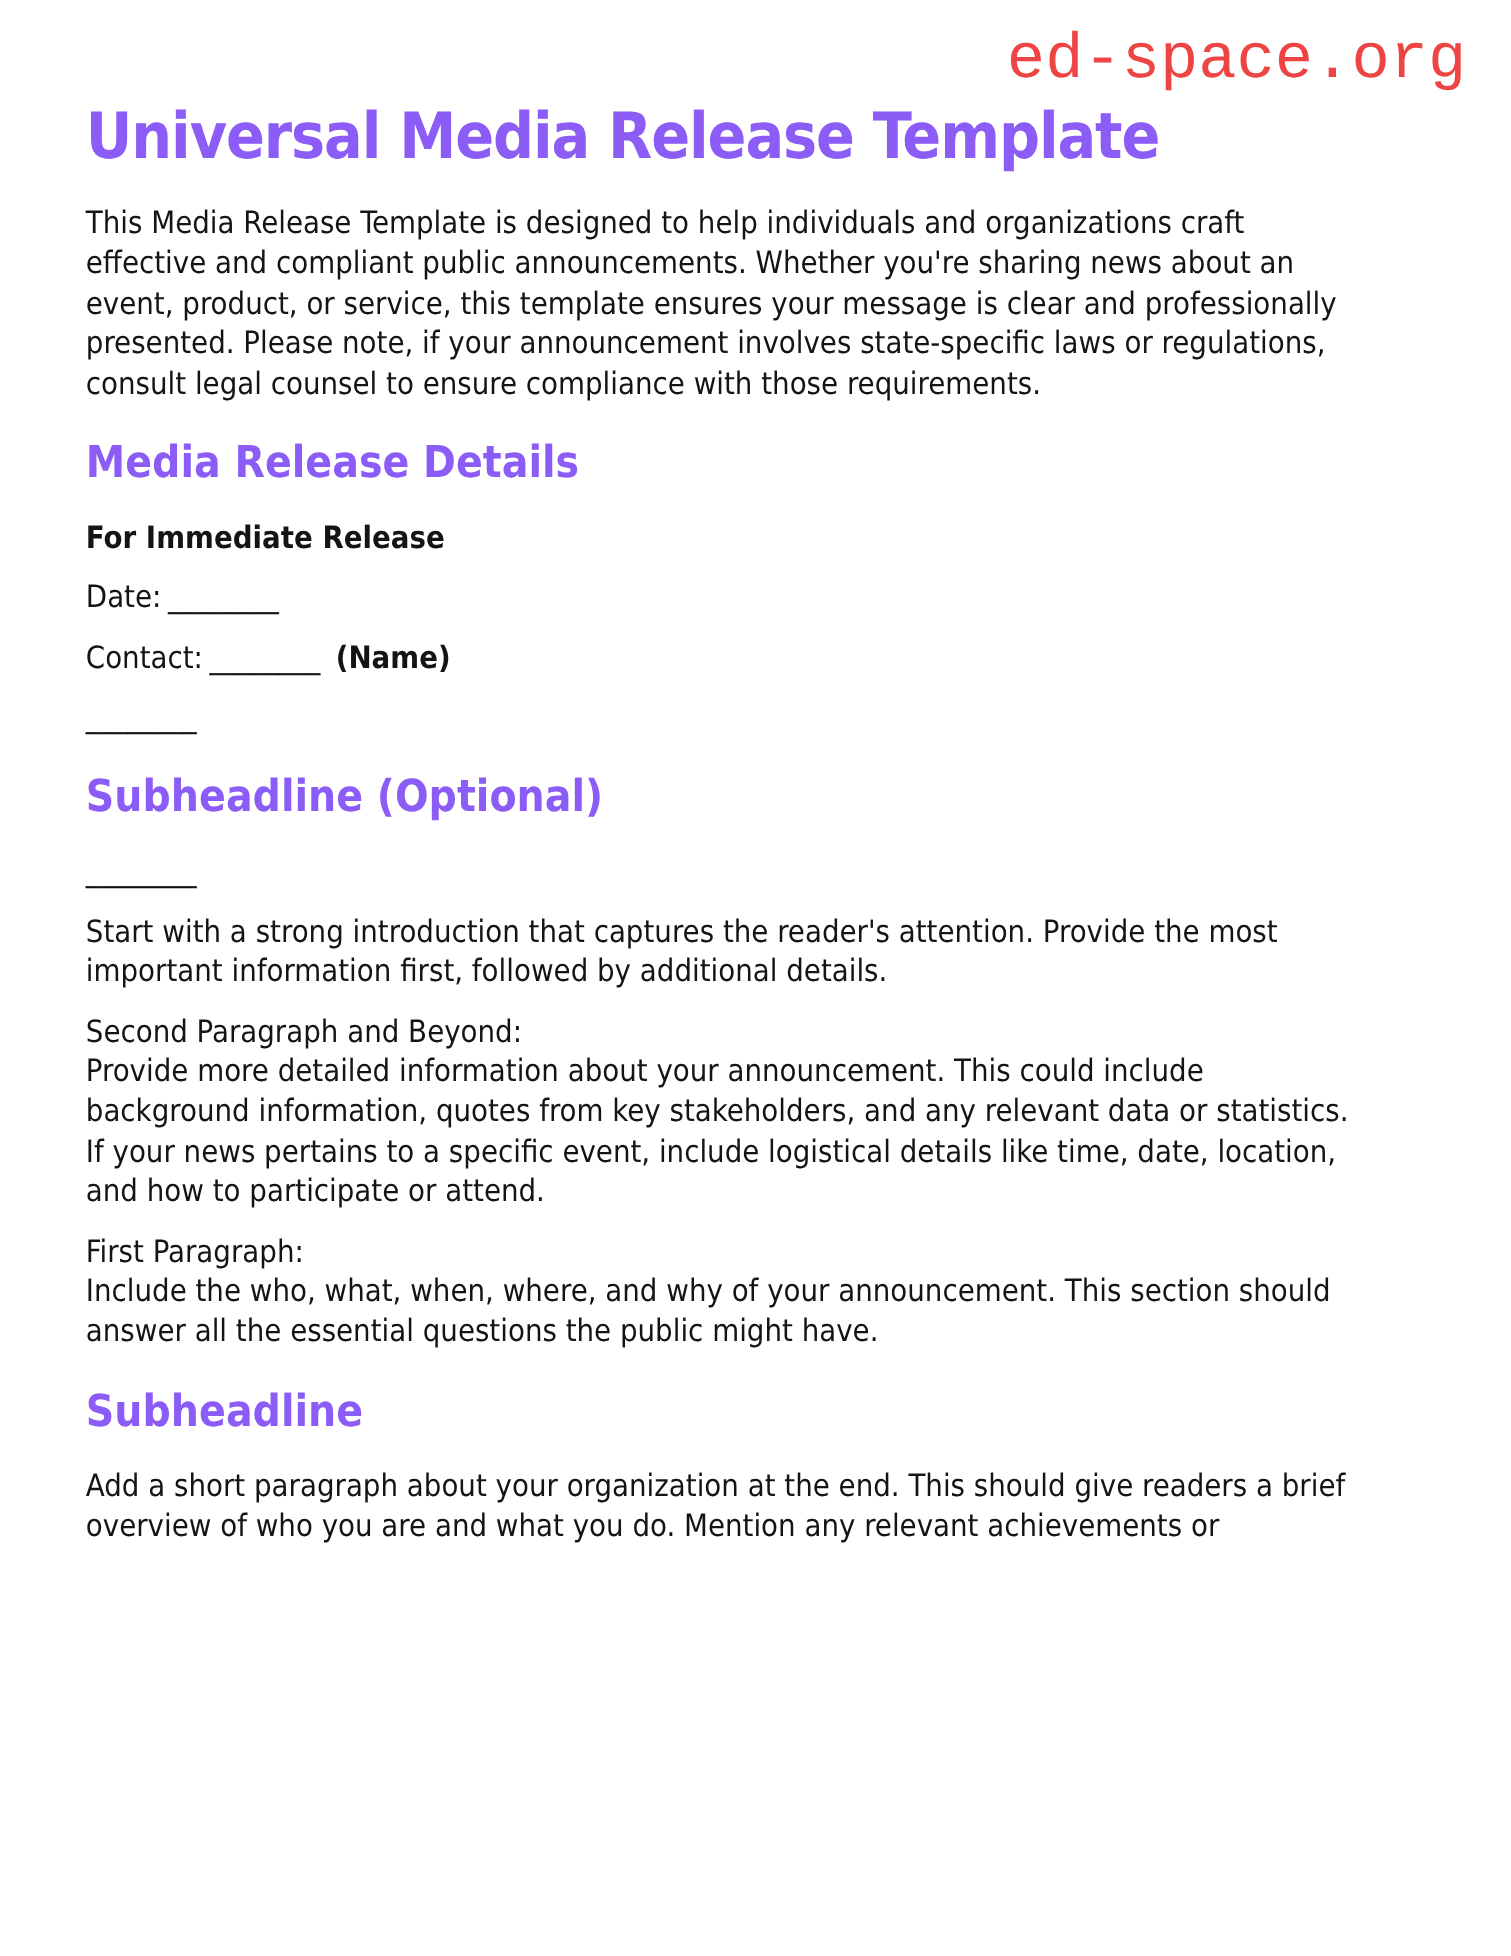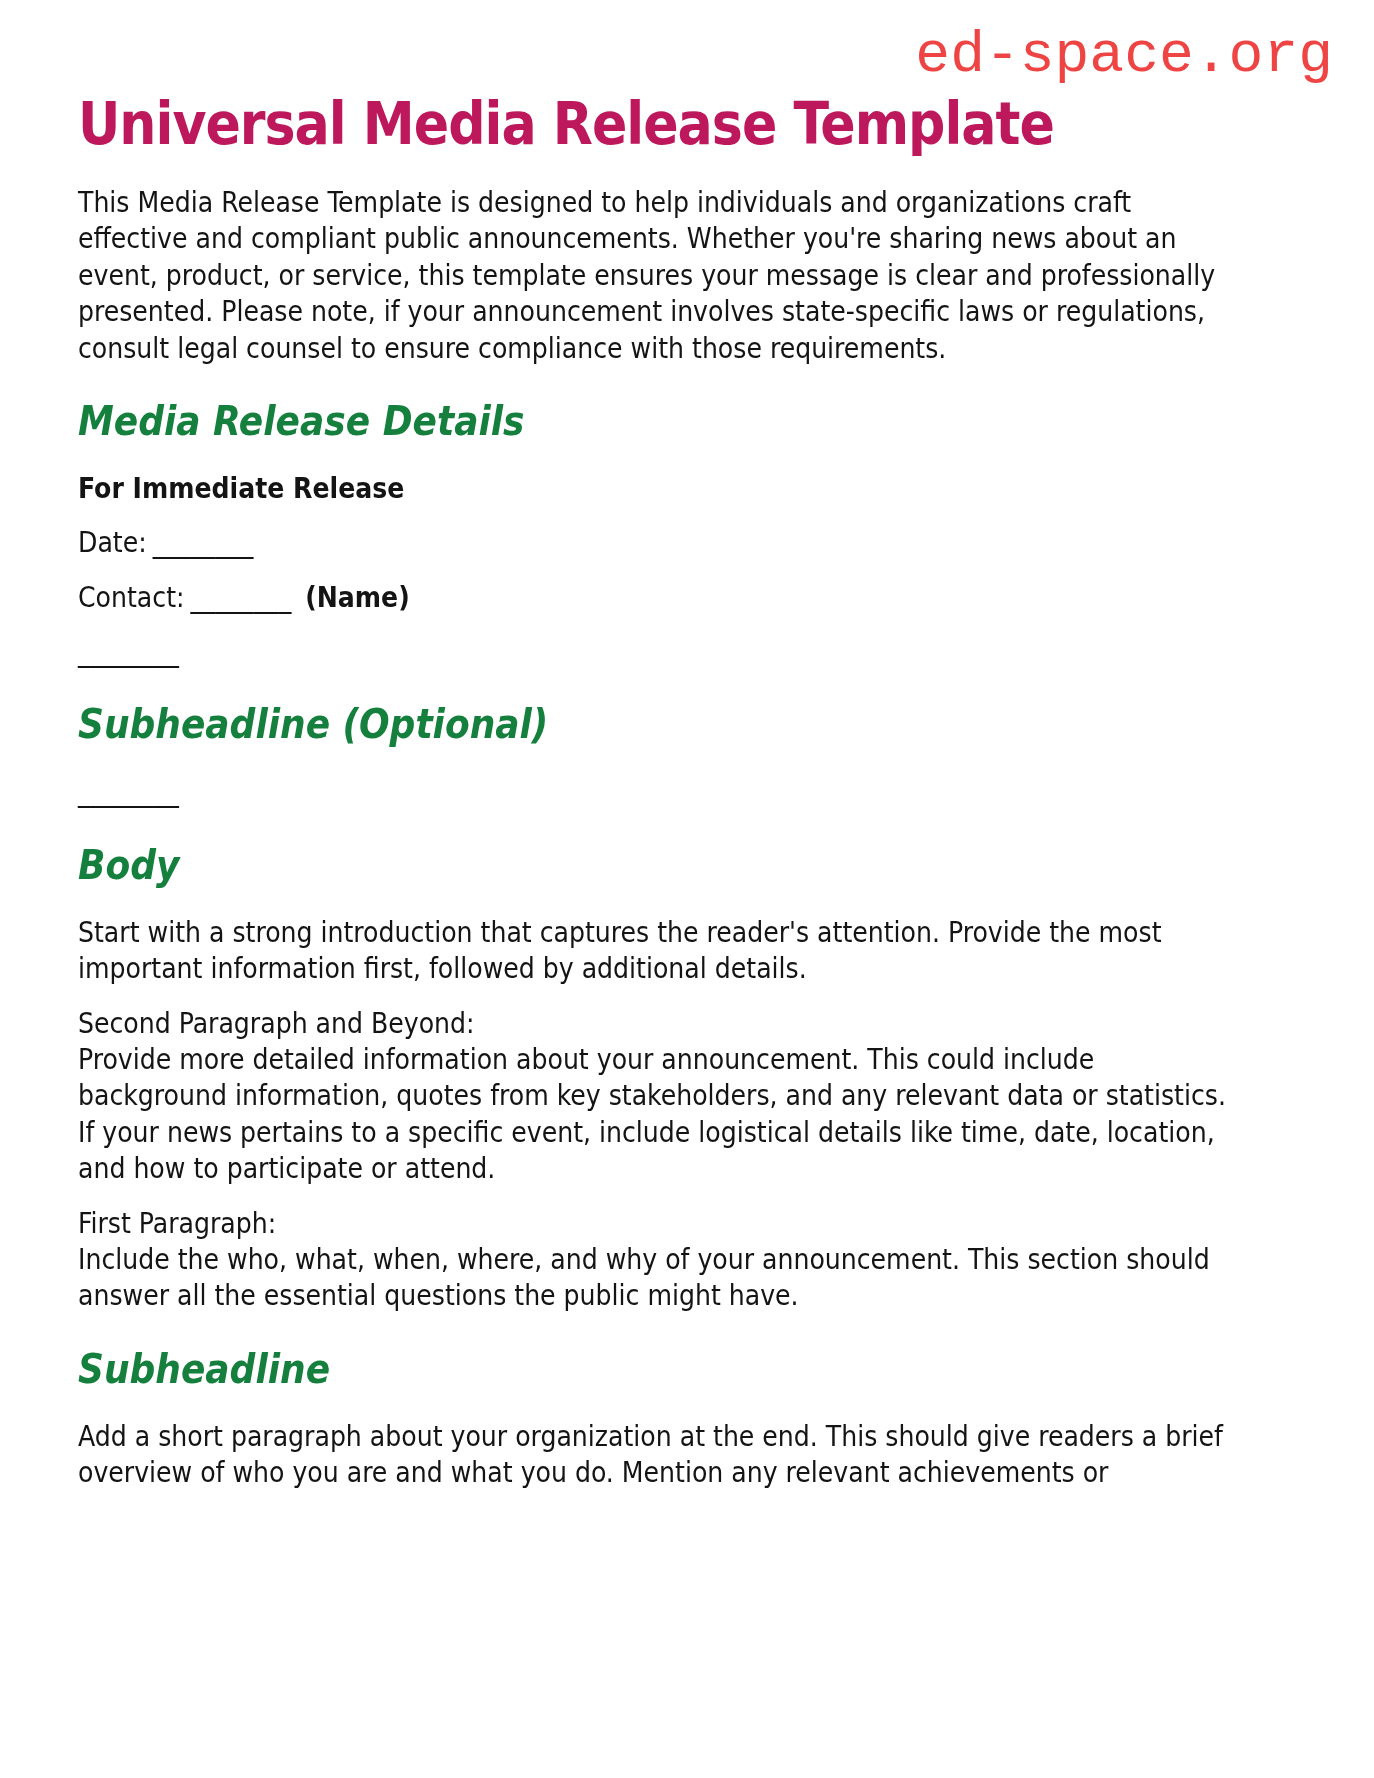--- a/index.html
+++ b/index.html
@@ -28,29 +28,28 @@
     line-height: 1.1;
     color: #ef4444;
     white-space: nowrap;
   }
   h1.doc-title {
     margin: 92px 0 28px 0;
     font-size: 58px;
     line-height: 1.12;
     font-weight: bold;
     letter-spacing: -1px;
-    color: #be185d;
+    color: #8b5cf6;
   }
   h2.section-heading {
     margin: 30px 0 26px 0;
     font-size: 40px;
     line-height: 1.2;
     font-weight: bold;
-    color: #15803d;
-    font-style: italic;
+    color: #8b5cf6;
   }
   p.body-text {
     margin: 0 0 18px 0;
     font-size: 28px;
     line-height: 1.3;
     white-space: pre-line;
   }
   p.field-line {
     margin: 0 0 18px 0;
     font-size: 28px;
@@ -97,21 +96,20 @@
 
 
 
 
   <p class="body-text">________</p>
 
   <h2 class="section-heading">Subheadline (Optional)</h2>
 
   <p class="body-text">________</p>
 
-  <h2 class="section-heading">Body</h2>
 
   <p class="body-text">Start with a strong introduction that captures the reader's attention. Provide the most
 important information first, followed by additional details.</p>
 
   <p class="body-text">Second Paragraph and Beyond:
 Provide more detailed information about your announcement. This could include
 background information, quotes from key stakeholders, and any relevant data or statistics.
 If your news pertains to a specific event, include logistical details like time, date, location,
 and how to participate or attend.</p>
 

